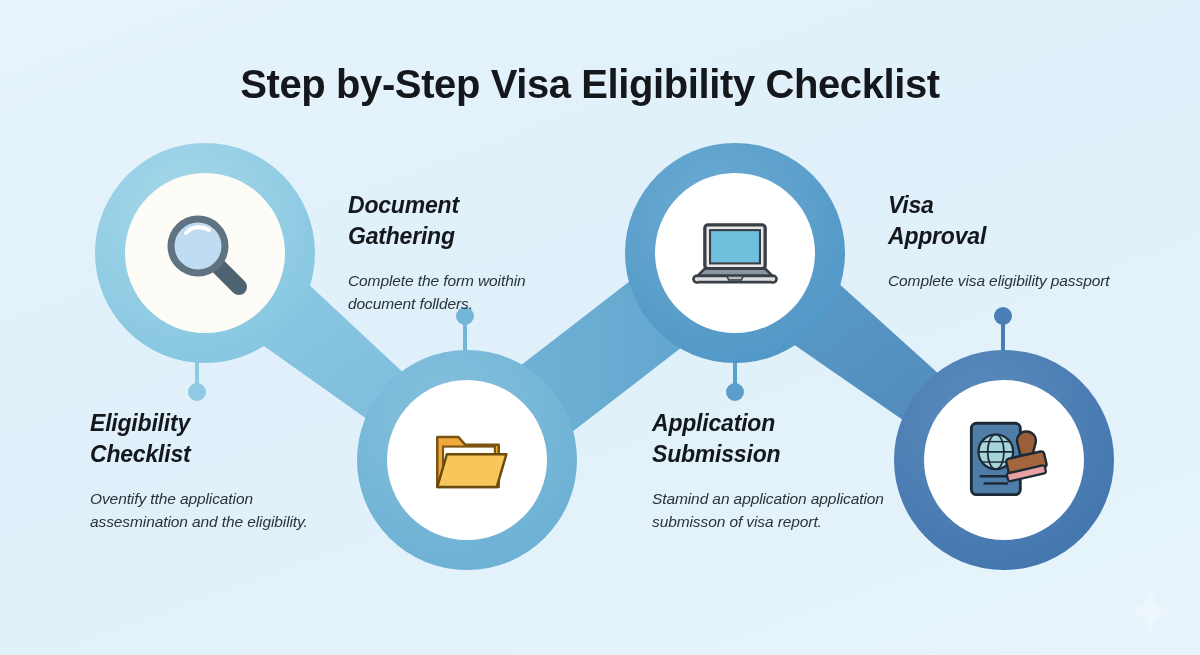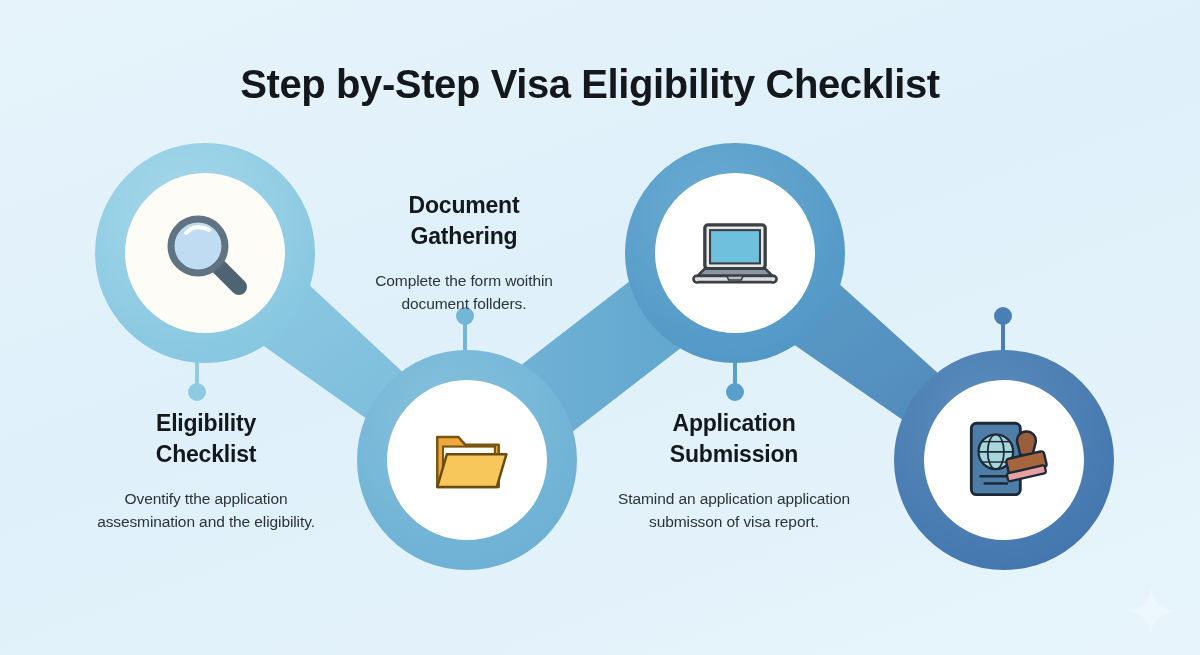--- a/index.html
+++ b/index.html
@@ -45,41 +45,42 @@
   #canvas {
     position: absolute;
     left: 0; top: 0;
     width: 1200px;
     height: 655px;
   }
 
   
   .textblock {
     position: absolute;
-    text-align: center;
+    text-align: left;
     width: 232px;
+    font-style: italic;
   }
   .tb-title {
     font-size: 23px;
     font-weight: bold;
     line-height: 1.33;
     color: #14181c;
     letter-spacing: -0.2px;
   }
   .tb-desc {
     margin-top: 19px;
     font-size: 15.5px;
     line-height: 1.48;
     color: #2c3338;
     letter-spacing: -0.1px;
   }
 
   #text-1 { left: 90px;  top: 408px; }
   #text-2 { left: 348px; top: 190px; }
-  #text-3 { left: 618px; top: 408px; }
+  #text-3 { left: 652px; top: 408px; }
   #text-4 { left: 888px; top: 190px; }
 
   
   .iconwrap {
     position: absolute;
     width: 112px;
     height: 112px;
     display: flex;
     align-items: center;
     justify-content: center;
@@ -239,18 +240,25 @@
   </div>
 
   <div class="textblock" id="text-3">
     <div class="tb-title">
       <span>Application</span><br>
       <span>Submission</span>
     </div>
     <div class="tb-desc">Stamind an application application submisson of visa report.</div>
   </div>
 
+  <div class="textblock" id="text-4">
+    <div class="tb-title">
+      <span>Visa</span><br>
+      <span>Approval</span>
+    </div>
+    <div class="tb-desc">Complete visa eligibility passport</div>
+  </div>
 
   <svg id="sparkle" viewBox="0 0 100 100">
     <path d="M 50 4 C 54 34 66 46 96 50 C 66 54 54 66 50 96 C 46 66 34 54 4 50 C 34 46 46 34 50 4 Z" fill="#f4fbff" opacity="0.9"></path>
   </svg>
 
 </div>
 
 </body></html>

